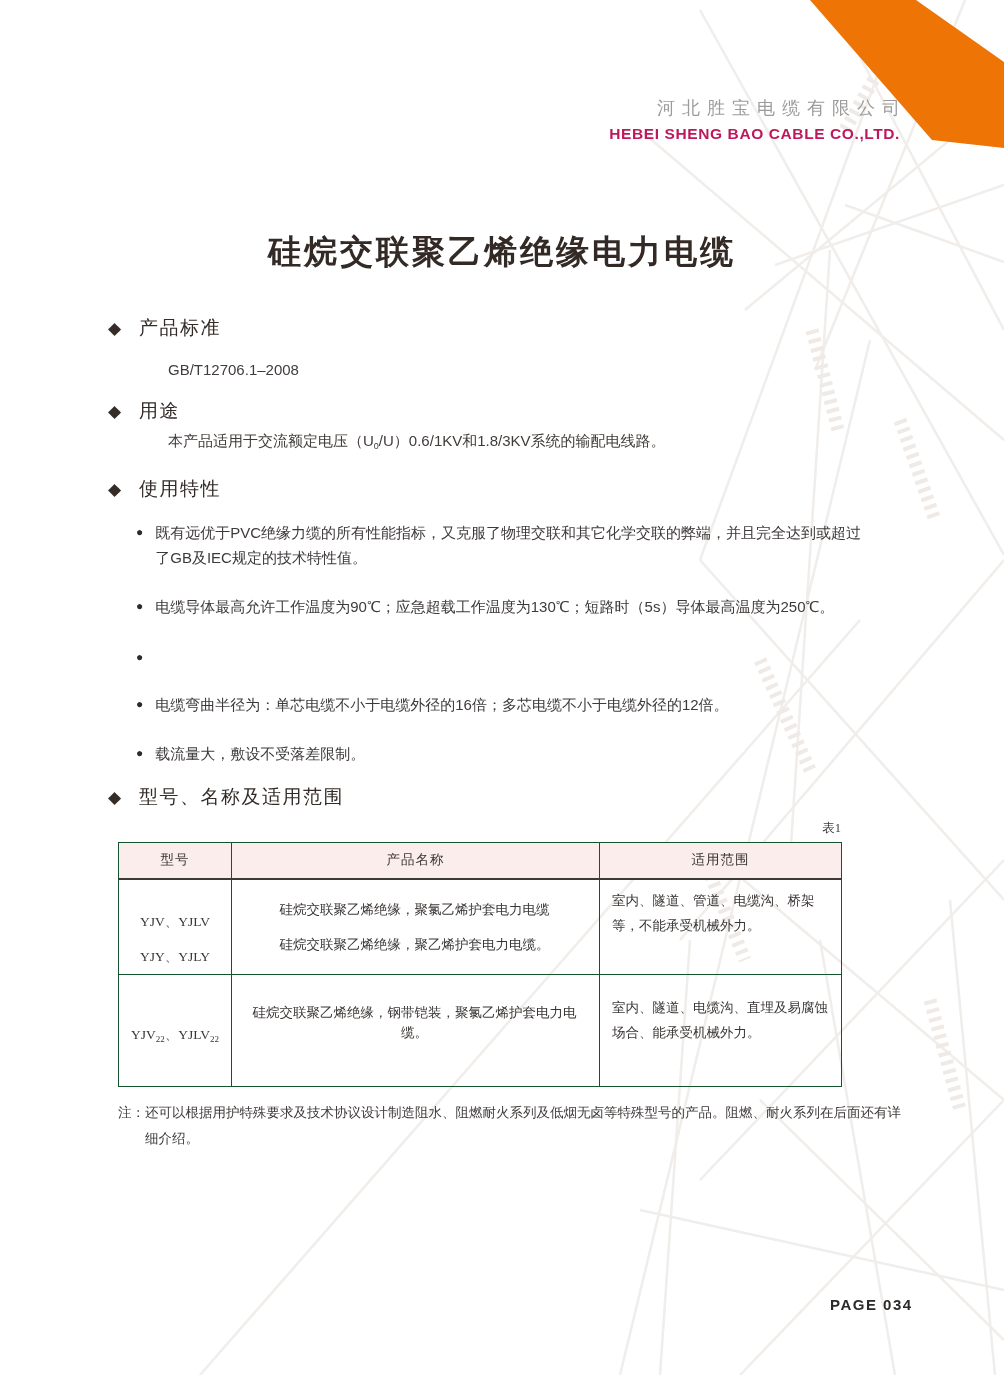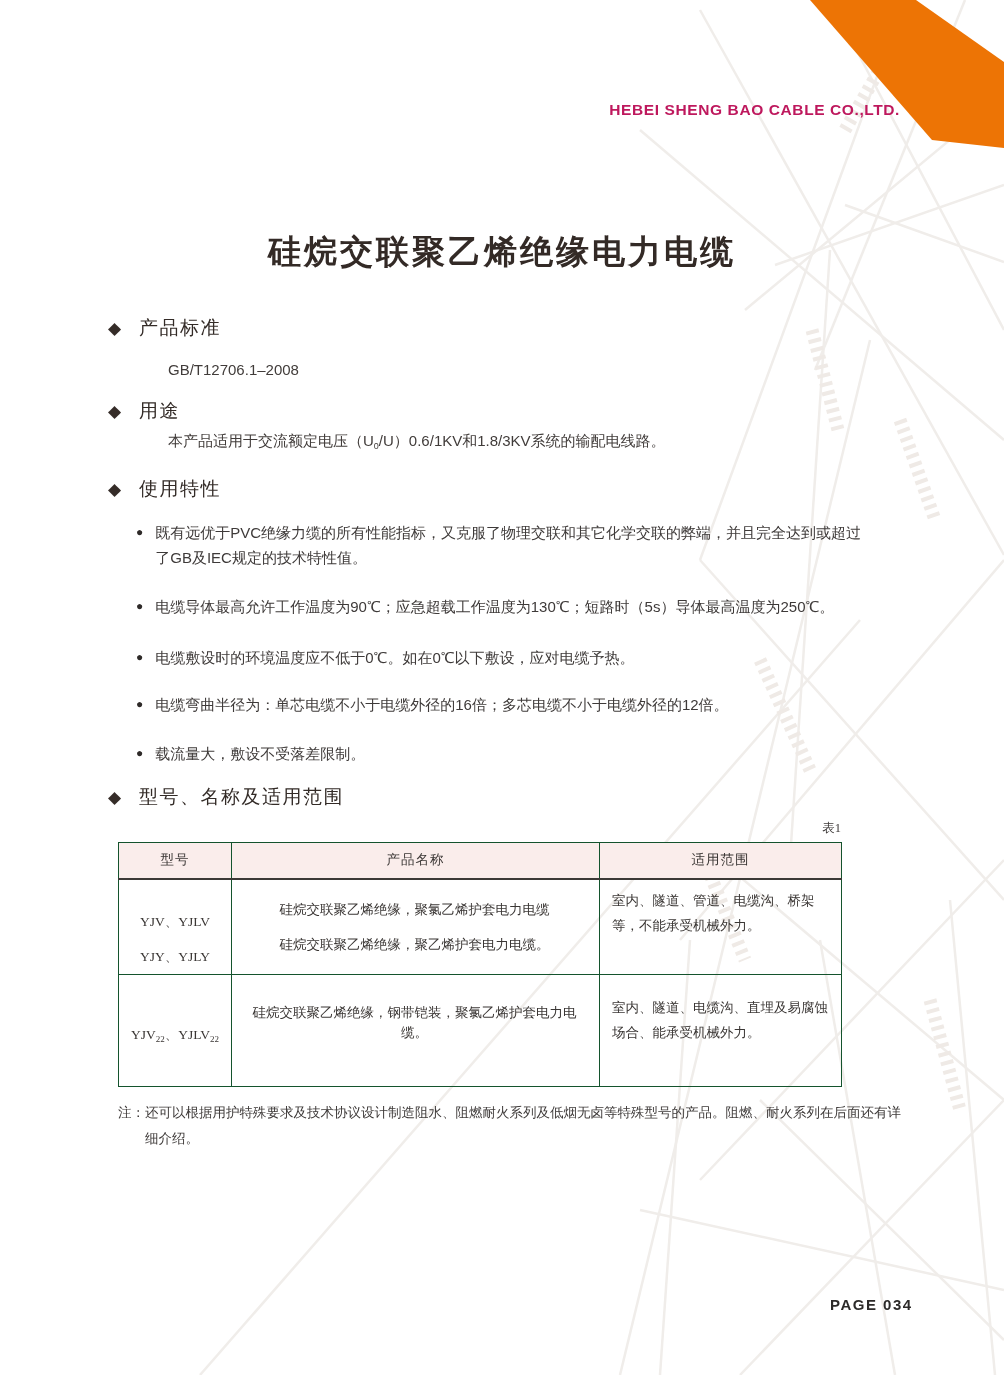--- a/index.html
+++ b/index.html
@@ -193,20 +193,21 @@
     <line x1="900" y1="420" x2="935" y2="520"></line>
     <line x1="760" y1="660" x2="810" y2="770"></line>
     <line x1="700" y1="850" x2="745" y2="960"></line>
     <line x1="930" y1="1000" x2="960" y2="1110"></line>
   </g>
 </svg>
 
 <div class="orange-band" style="background:#ED7405;"></div>
 
 <div class="header">
+  <div class="company-cn">河北胜宝电缆有限公司</div>
   <div class="company-en">HEBEI SHENG BAO CABLE CO.,LTD.</div>
 </div>
 
 <h1 class="doc-title">硅烷交联聚乙烯绝缘电力电缆</h1>
 
 <div class="sec-heading" style="top:315px;">
   <span class="diamond">◆</span>
   <span class="sec-label">产品标准</span>
 </div>
 <div class="sec-body" style="top:361px;">GB/T12706.1–2008</div>
@@ -225,21 +226,20 @@
   <li>
     <span class="bullet-dot">●</span>
     <span>既有远优于PVC绝缘力缆的所有性能指标，又克服了物理交联和其它化学交联的弊端，并且完全达到或超过了GB及IEC规定的技术特性值。</span>
   </li>
   <li>
     <span class="bullet-dot">●</span>
     <span>电缆导体最高允许工作温度为90℃；应急超载工作温度为130℃；短路时（5s）导体最高温度为250℃。</span>
   </li>
   <li>
     <span class="bullet-dot">●</span>
-    <span>电缆敷设时的环境温度应不低于0℃。如在0℃以下敷设，应对电缆予热。</span>
   </li>
   <li>
     <span class="bullet-dot">●</span>
     <span>电缆弯曲半径为：单芯电缆不小于电缆外径的16倍；多芯电缆不小于电缆外径的12倍。</span>
   </li>
   <li>
     <span class="bullet-dot">●</span>
     <span>载流量大，敷设不受落差限制。</span>
   </li>
 </ul>

